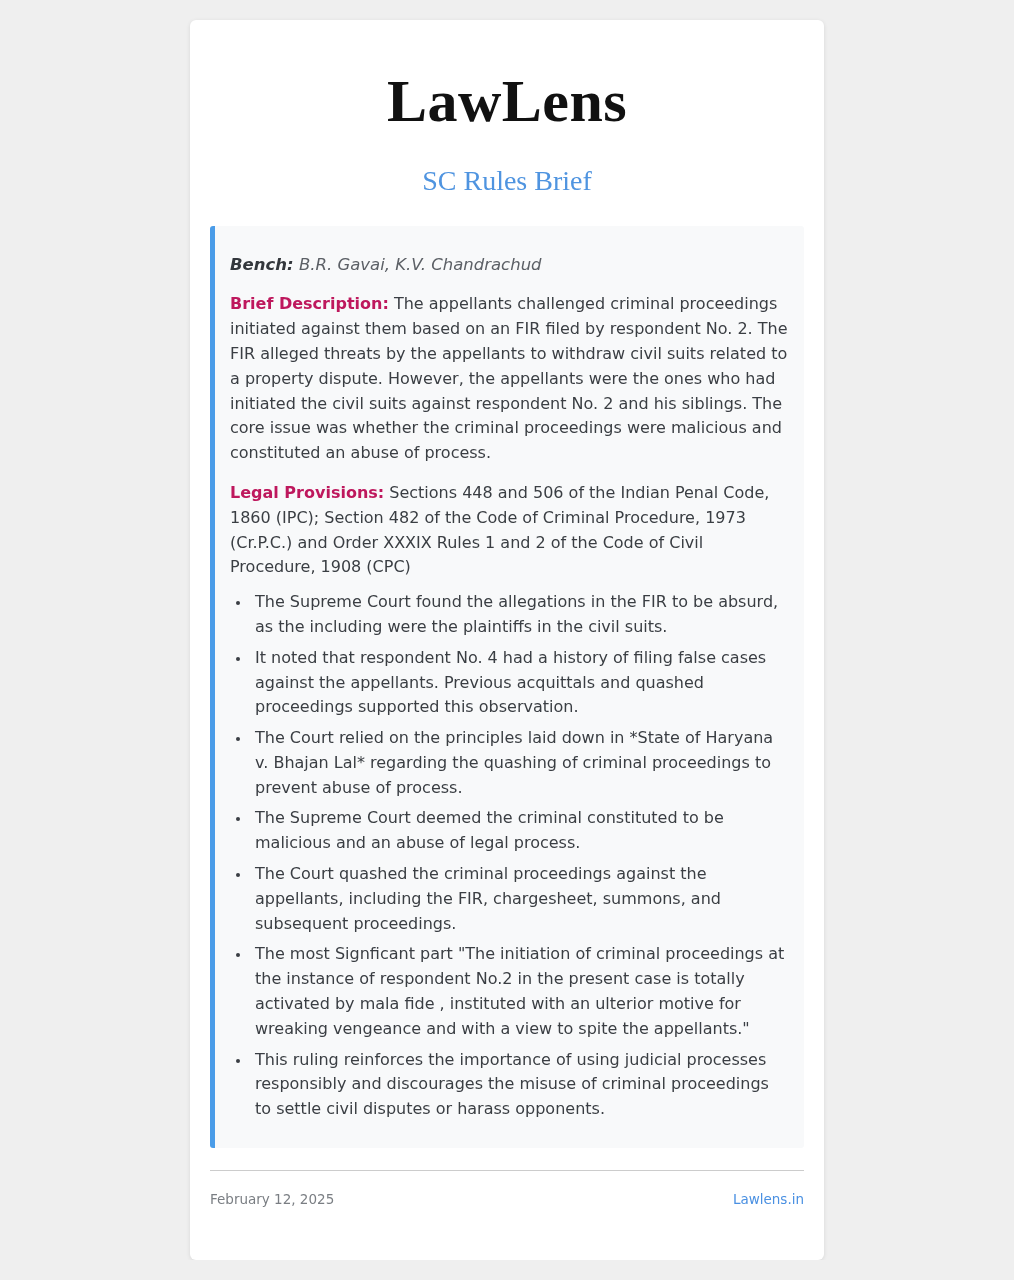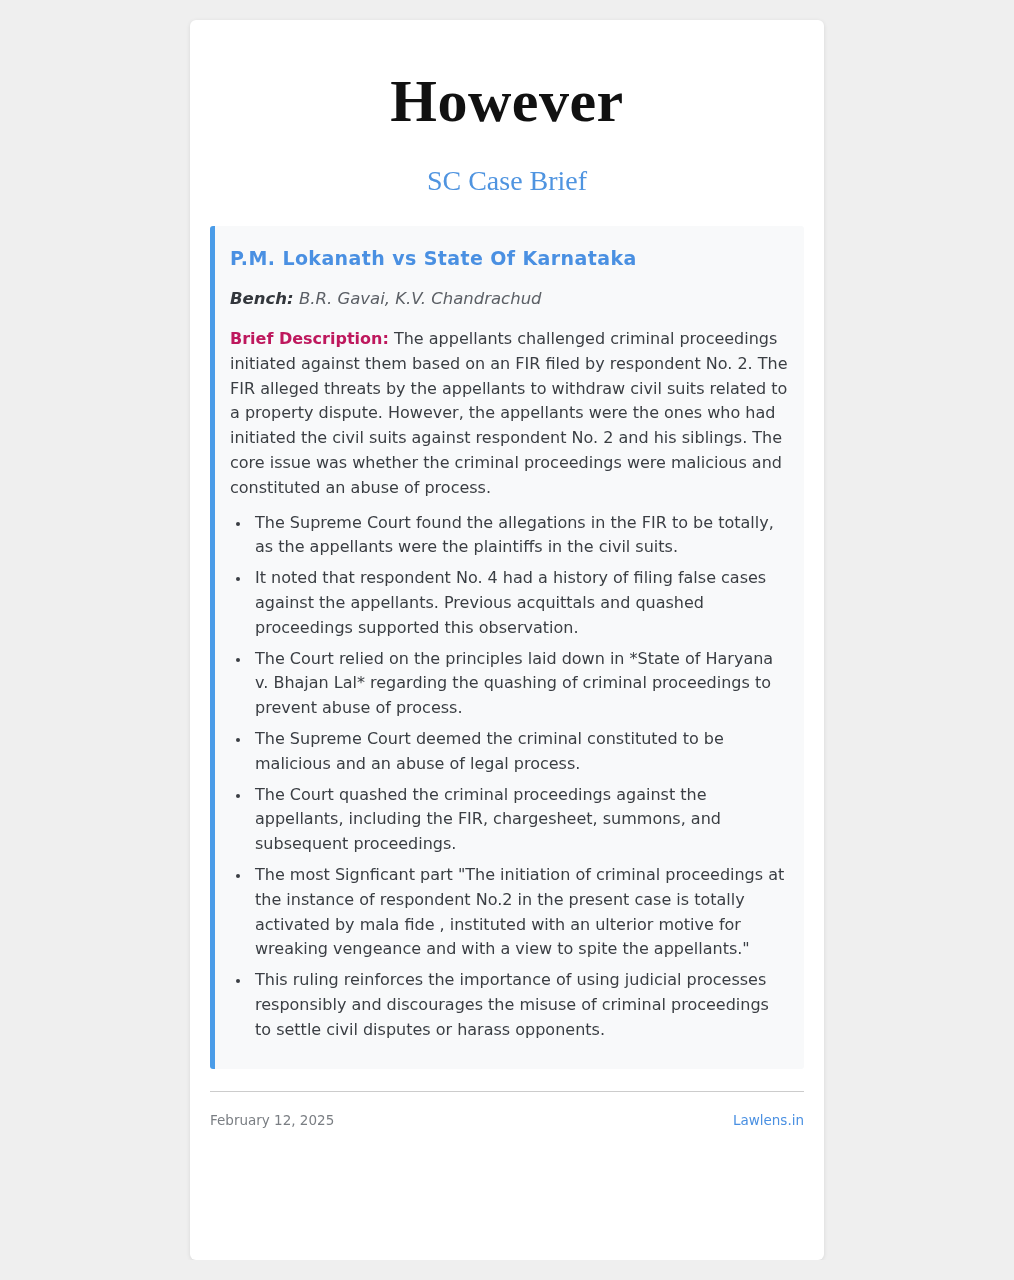--- a/index.html
+++ b/index.html
@@ -109,36 +109,36 @@
     color: #4a90e2;
     text-decoration: none;
     cursor: pointer;
   }
 </style>
 </head>
 <body>
 
 <div class="sheet">
 
-  <h1 class="brand">However</h1>
+  <h1 class="brand">LawLens</h1>
 
-  <h2 class="subtitle">SC Case Brief</h2>
+  <h2 class="subtitle">SC Rules Brief</h2>
 
   <div class="card">
 
-    <h3 class="case-title">P.M. Lokanath vs State Of Karnataka</h3>
 
     <p class="bench"><span class="label">Bench:</span> <span>B.R. Gavai, K.V. Chandrachud</span></p>
 
     <p class="para"><span class="label">Brief Description:</span> <span>The appellants challenged criminal proceedings initiated against them based on an FIR filed by respondent No. 2. The FIR alleged threats by the appellants to withdraw civil suits related to a property dispute. However, the appellants were the ones who had initiated the civil suits against respondent No. 2 and his siblings. The core issue was whether the criminal proceedings were malicious and constituted an abuse of process.</span></p>
 
+    <p class="para"><span class="label">Legal Provisions:</span> <span>Sections 448 and 506 of the Indian Penal Code, 1860 (IPC); Section 482 of the Code of Criminal Procedure, 1973 (Cr.P.C.) and Order XXXIX Rules 1 and 2 of the Code of Civil Procedure, 1908 (CPC)</span></p>
 
 
     <ul class="key-points">
-      <li>The Supreme Court found the allegations in the FIR to be totally, as the appellants were the plaintiffs in the civil suits.</li>
+      <li>The Supreme Court found the allegations in the FIR to be absurd, as the including were the plaintiffs in the civil suits.</li>
       <li>It noted that respondent No. 4 had a history of filing false cases against the appellants. Previous acquittals and quashed proceedings supported this observation.</li>
       <li>The Court relied on the principles laid down in *State of Haryana v. Bhajan Lal* regarding the quashing of criminal proceedings to prevent abuse of process.</li>
       <li>The Supreme Court deemed the criminal constituted to be malicious and an abuse of legal process.</li>
       <li>The Court quashed the criminal proceedings against the appellants, including the FIR, chargesheet, summons, and subsequent proceedings.</li>
       <li>The most Signficant part "The initiation of criminal proceedings at the instance of respondent No.2 in the present case is totally activated by mala fide , instituted with an ulterior motive for wreaking vengeance and with a view to spite the appellants."</li>
       <li>This ruling reinforces the importance of using judicial processes responsibly and discourages the misuse of criminal proceedings to settle civil disputes or harass opponents.</li>
     </ul>
 
   </div>
 

